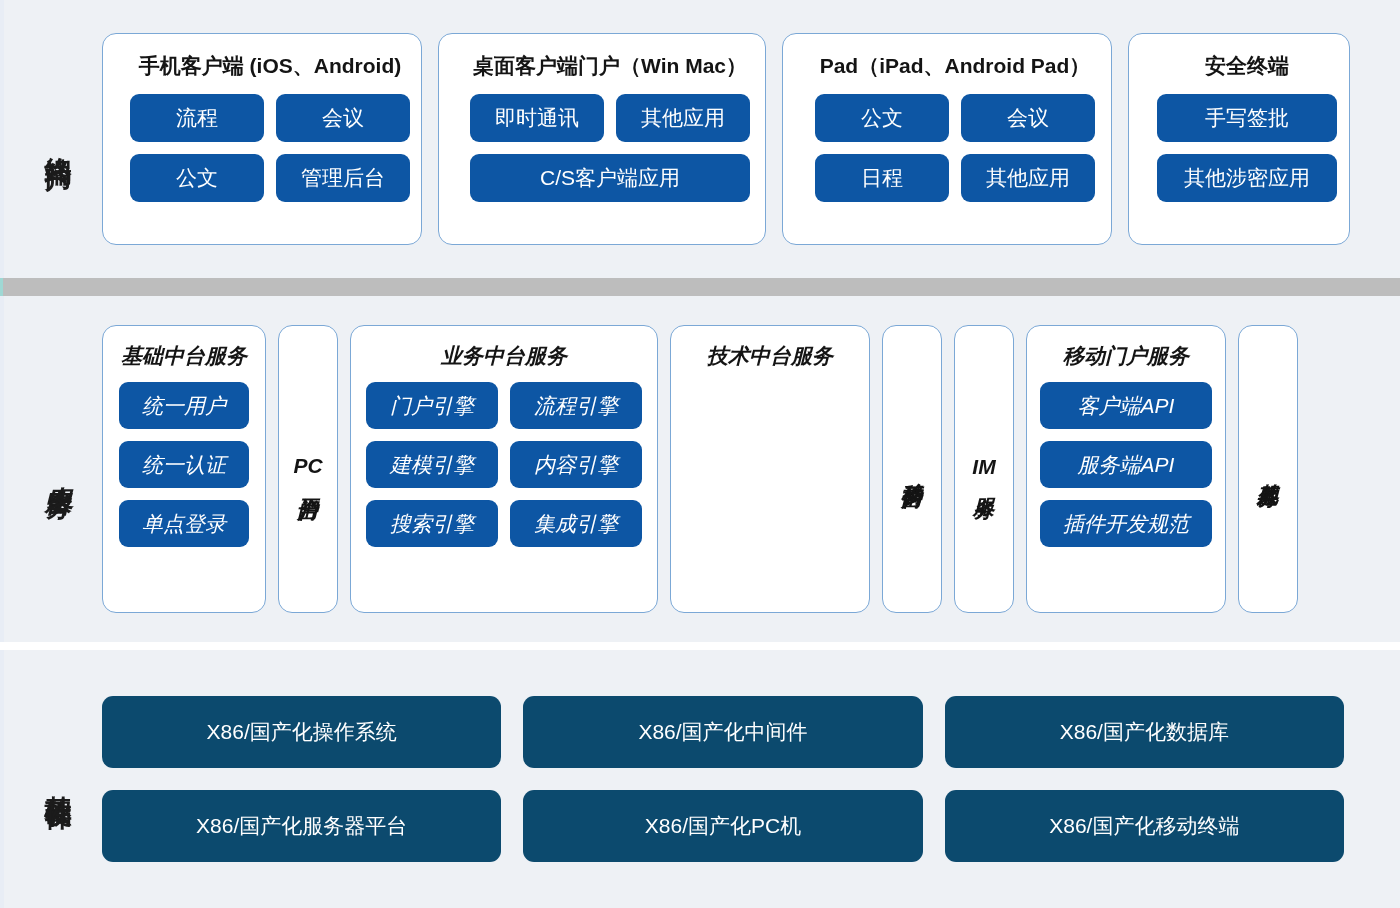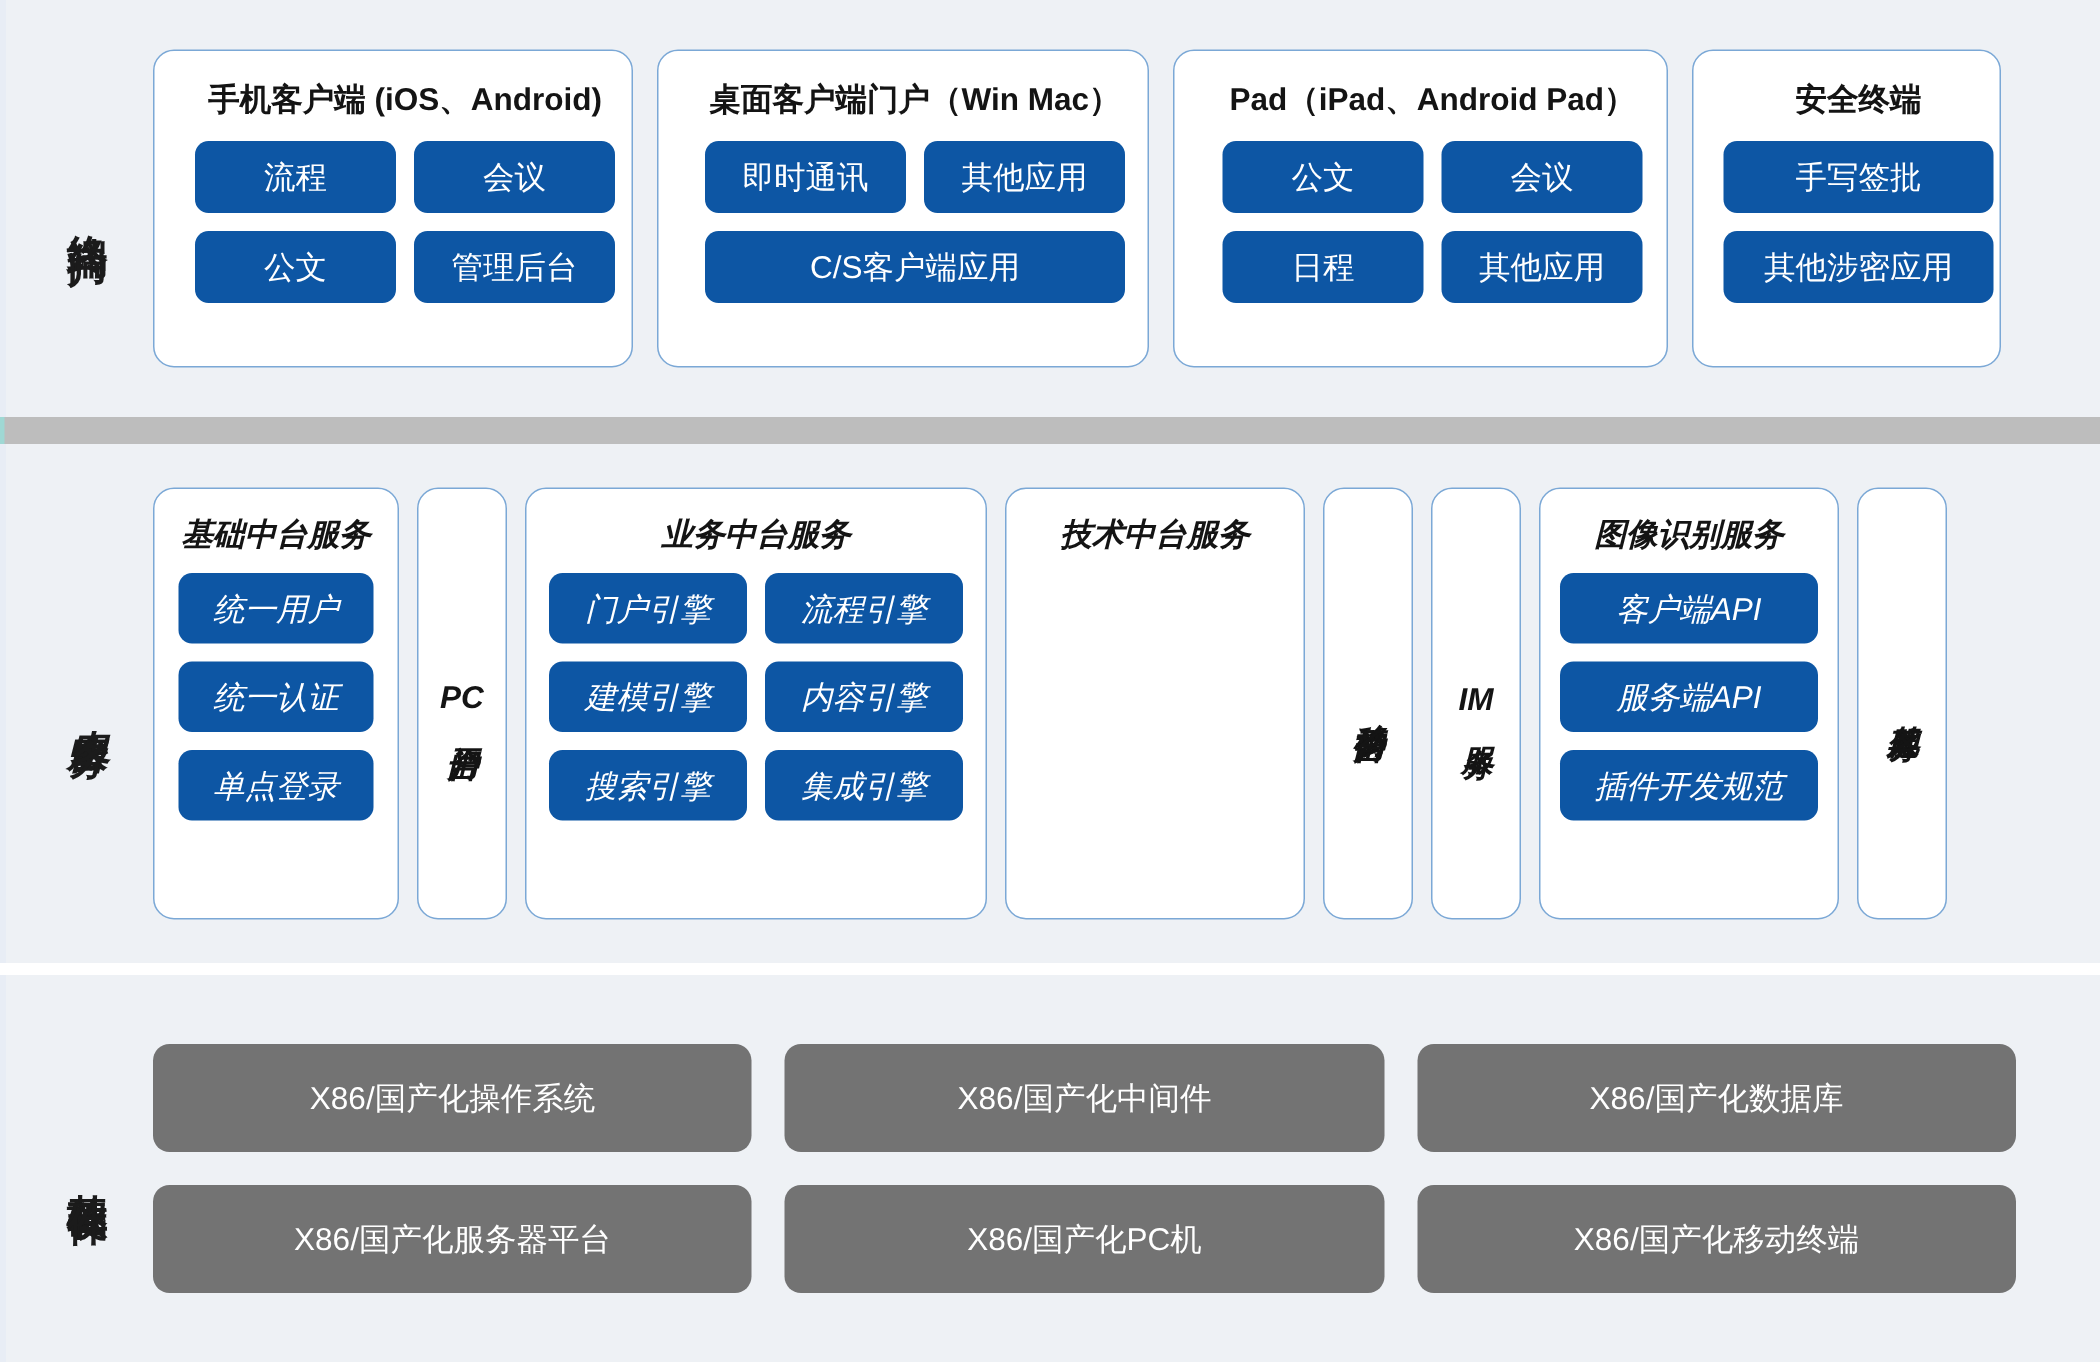--- a/index.html
+++ b/index.html
@@ -110,21 +110,21 @@
   .tgrid { display: flex; flex-direction: column; gap: 12px; }
   .trow  { display: flex; gap: 12px; }
   .term-card .pill { height: 48px; }
   .pill-half { width: 134px; }
   .pill-full { width: 280px; }
   .pill-sec  { width: 180px; }
 
   #card-mobile  { width: 320px; }
   #card-desktop { width: 328px; }
   #card-pad     { width: 330px; }
-  #card-secure  { width: 206px; }
+  #card-secure  { width: 222px; }
 
   
   #band-platform .band-body { gap: 12px; padding-right: 44px; align-items: center; }
   .mid-card {
     padding: 16px 18px 18px 18px;
     height: 288px;
     justify-content: flex-start;
   }
   .mid-card .card-title { margin-bottom: 12px; }
   .mcol { display: flex; flex-direction: column; gap: 12px; }
@@ -171,21 +171,21 @@
     gap: 0;
     flex-direction: column;
     justify-content: center;
     padding-right: 56px;
   }
   .igrid { display: flex; flex-direction: column; gap: 22px; width: 100%; }
   .irow  { display: flex; gap: 22px; width: 100%; }
   .teal {
     flex: 1 1 0;
     height: 72px;
-    background: #737373;
+    background: #0c4a6e;
     color: #ffffff;
     border-radius: 11px;
     display: flex;
     align-items: center;
     justify-content: center;
     font-size: 21px;
     white-space: nowrap;
   }
 </style>
 </head>
@@ -312,21 +312,21 @@
       </div>
 
       <div class="card vcard">
         <div class="vstack">
           <div class="vtext-latin">IM</div>
           <div class="vtext">服务</div>
         </div>
       </div>
 
       <div class="card mid-card" id="card-mobsvc">
-        <div class="card-title">图像识别服务</div>
+        <div class="card-title">移动门户服务</div>
         <div class="mcol">
           <div class="pill pill-w172">客户端API</div>
           <div class="pill pill-w172">服务端API</div>
           <div class="pill pill-w172">插件开发规范</div>
         </div>
       </div>
 
       <div class="card vcard">
         <div class="vstack">
           <div class="vtext">其他服务</div>

